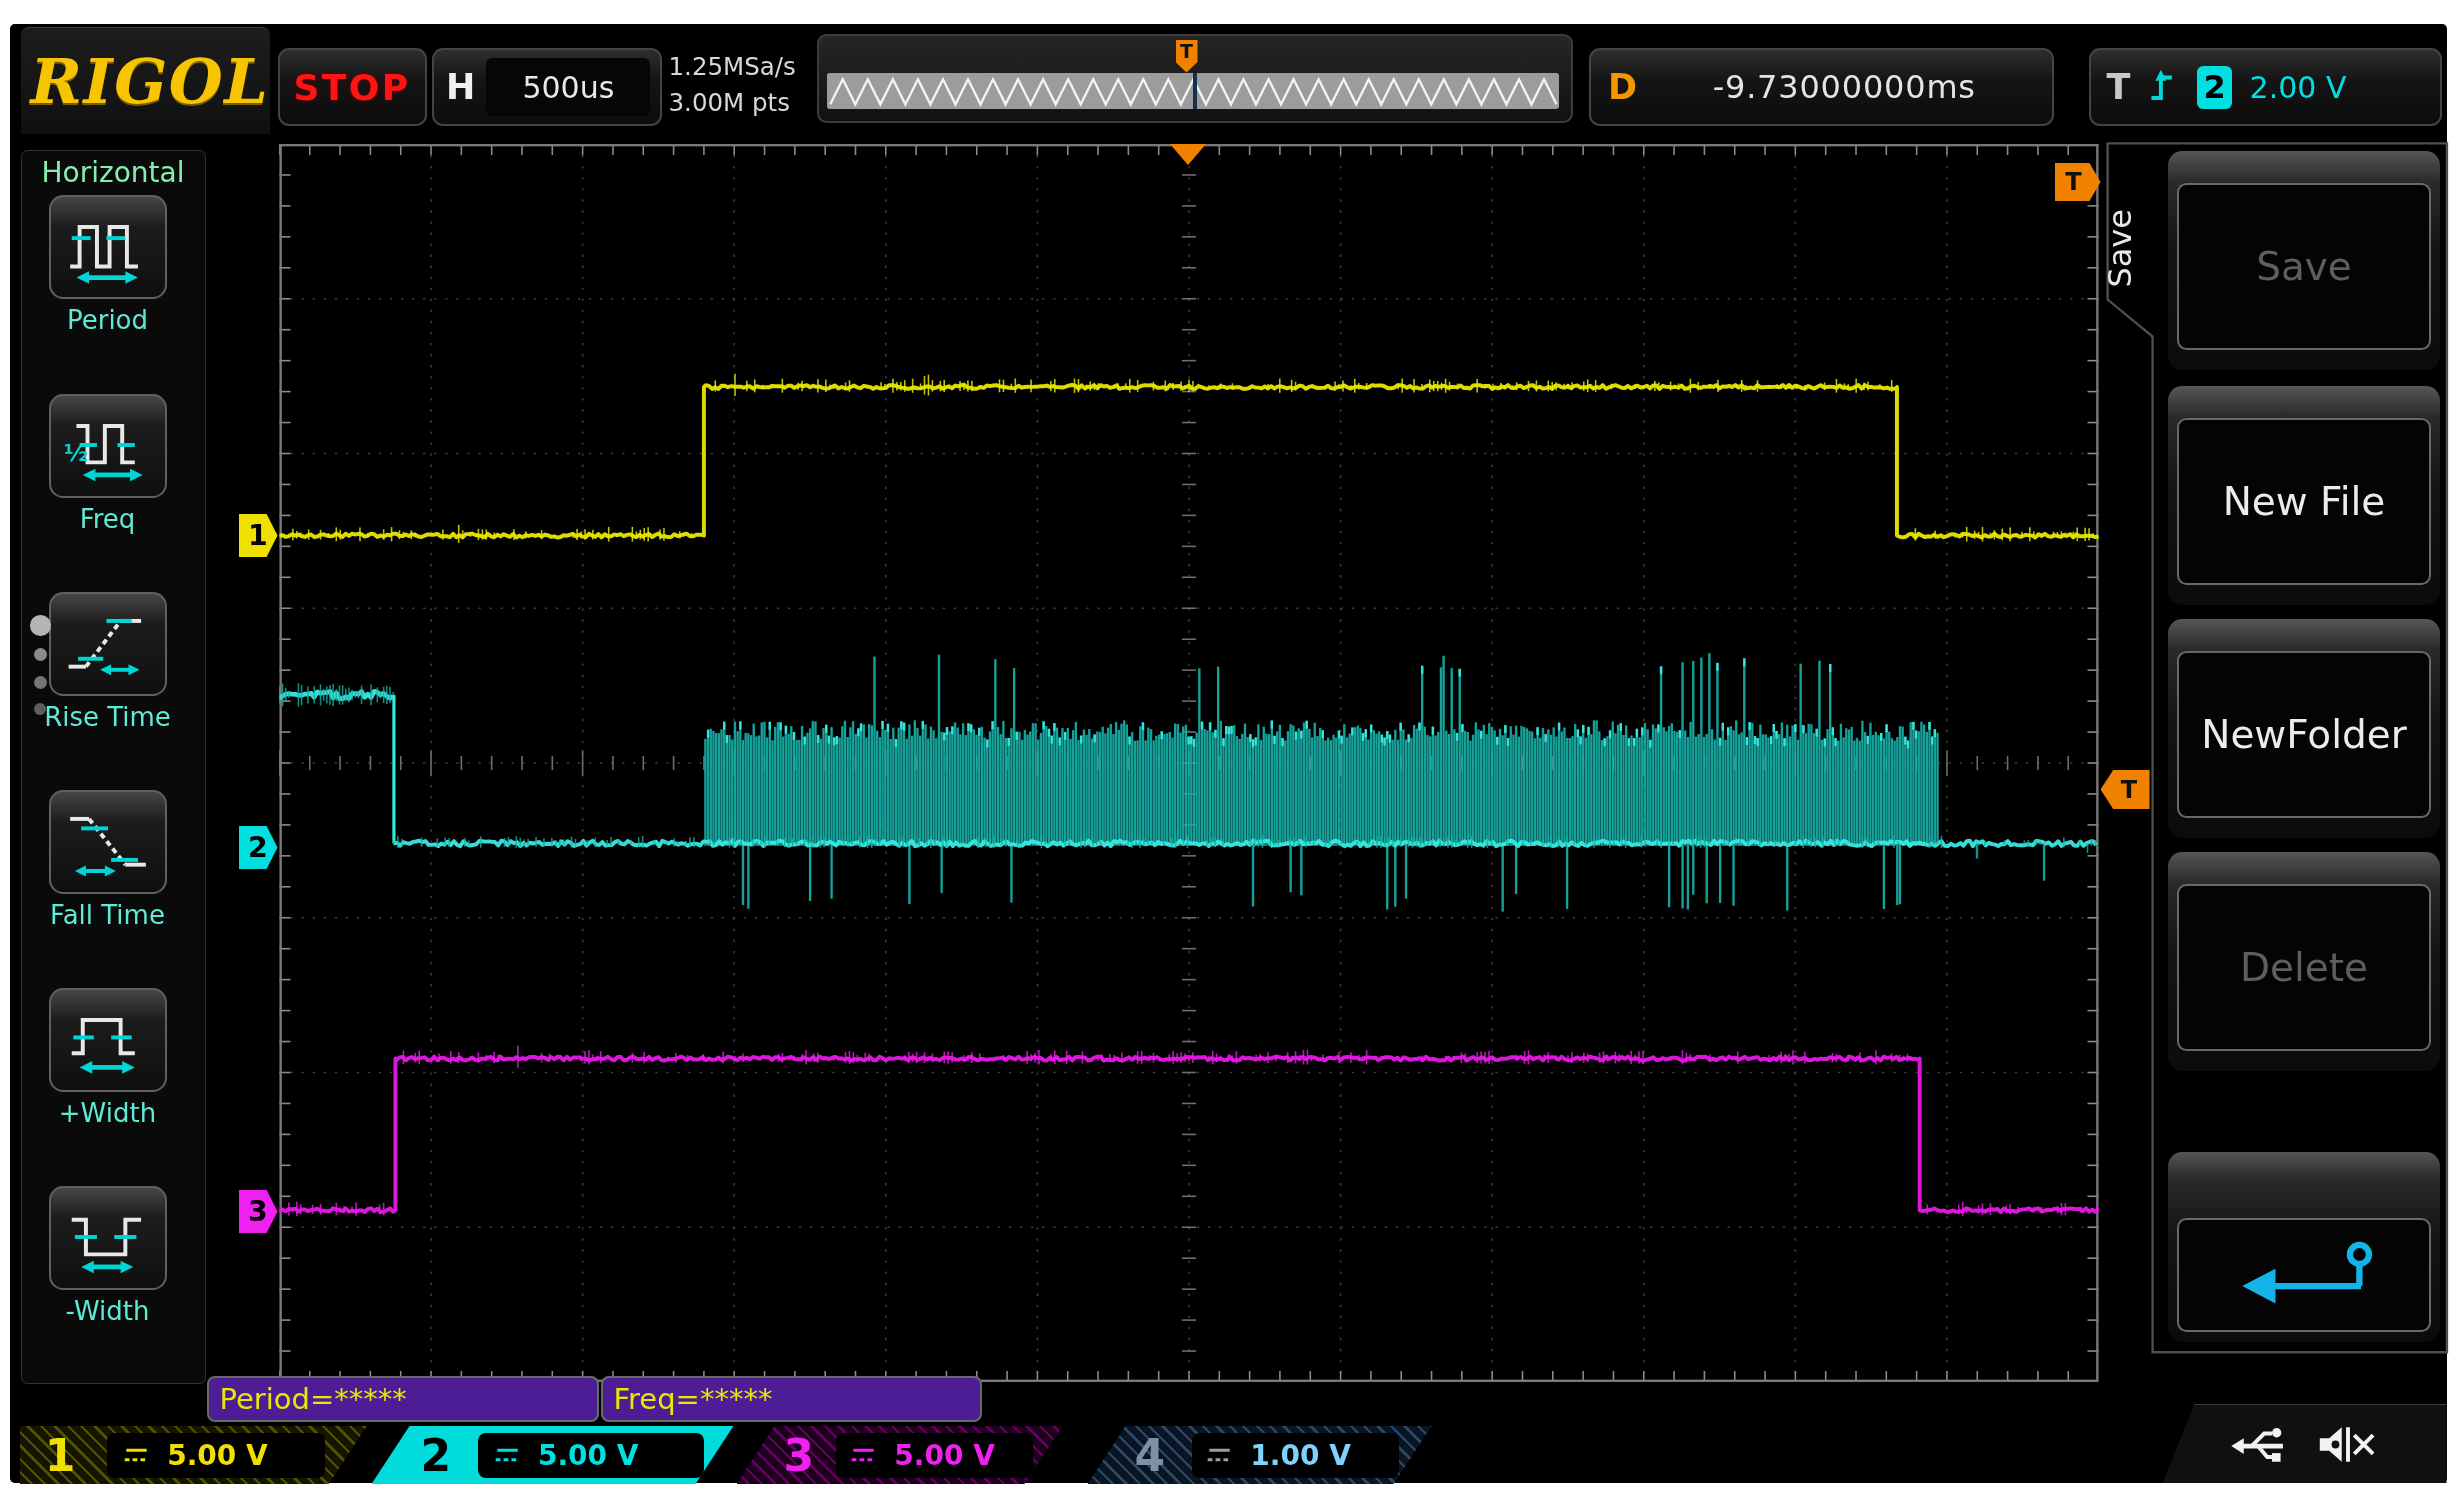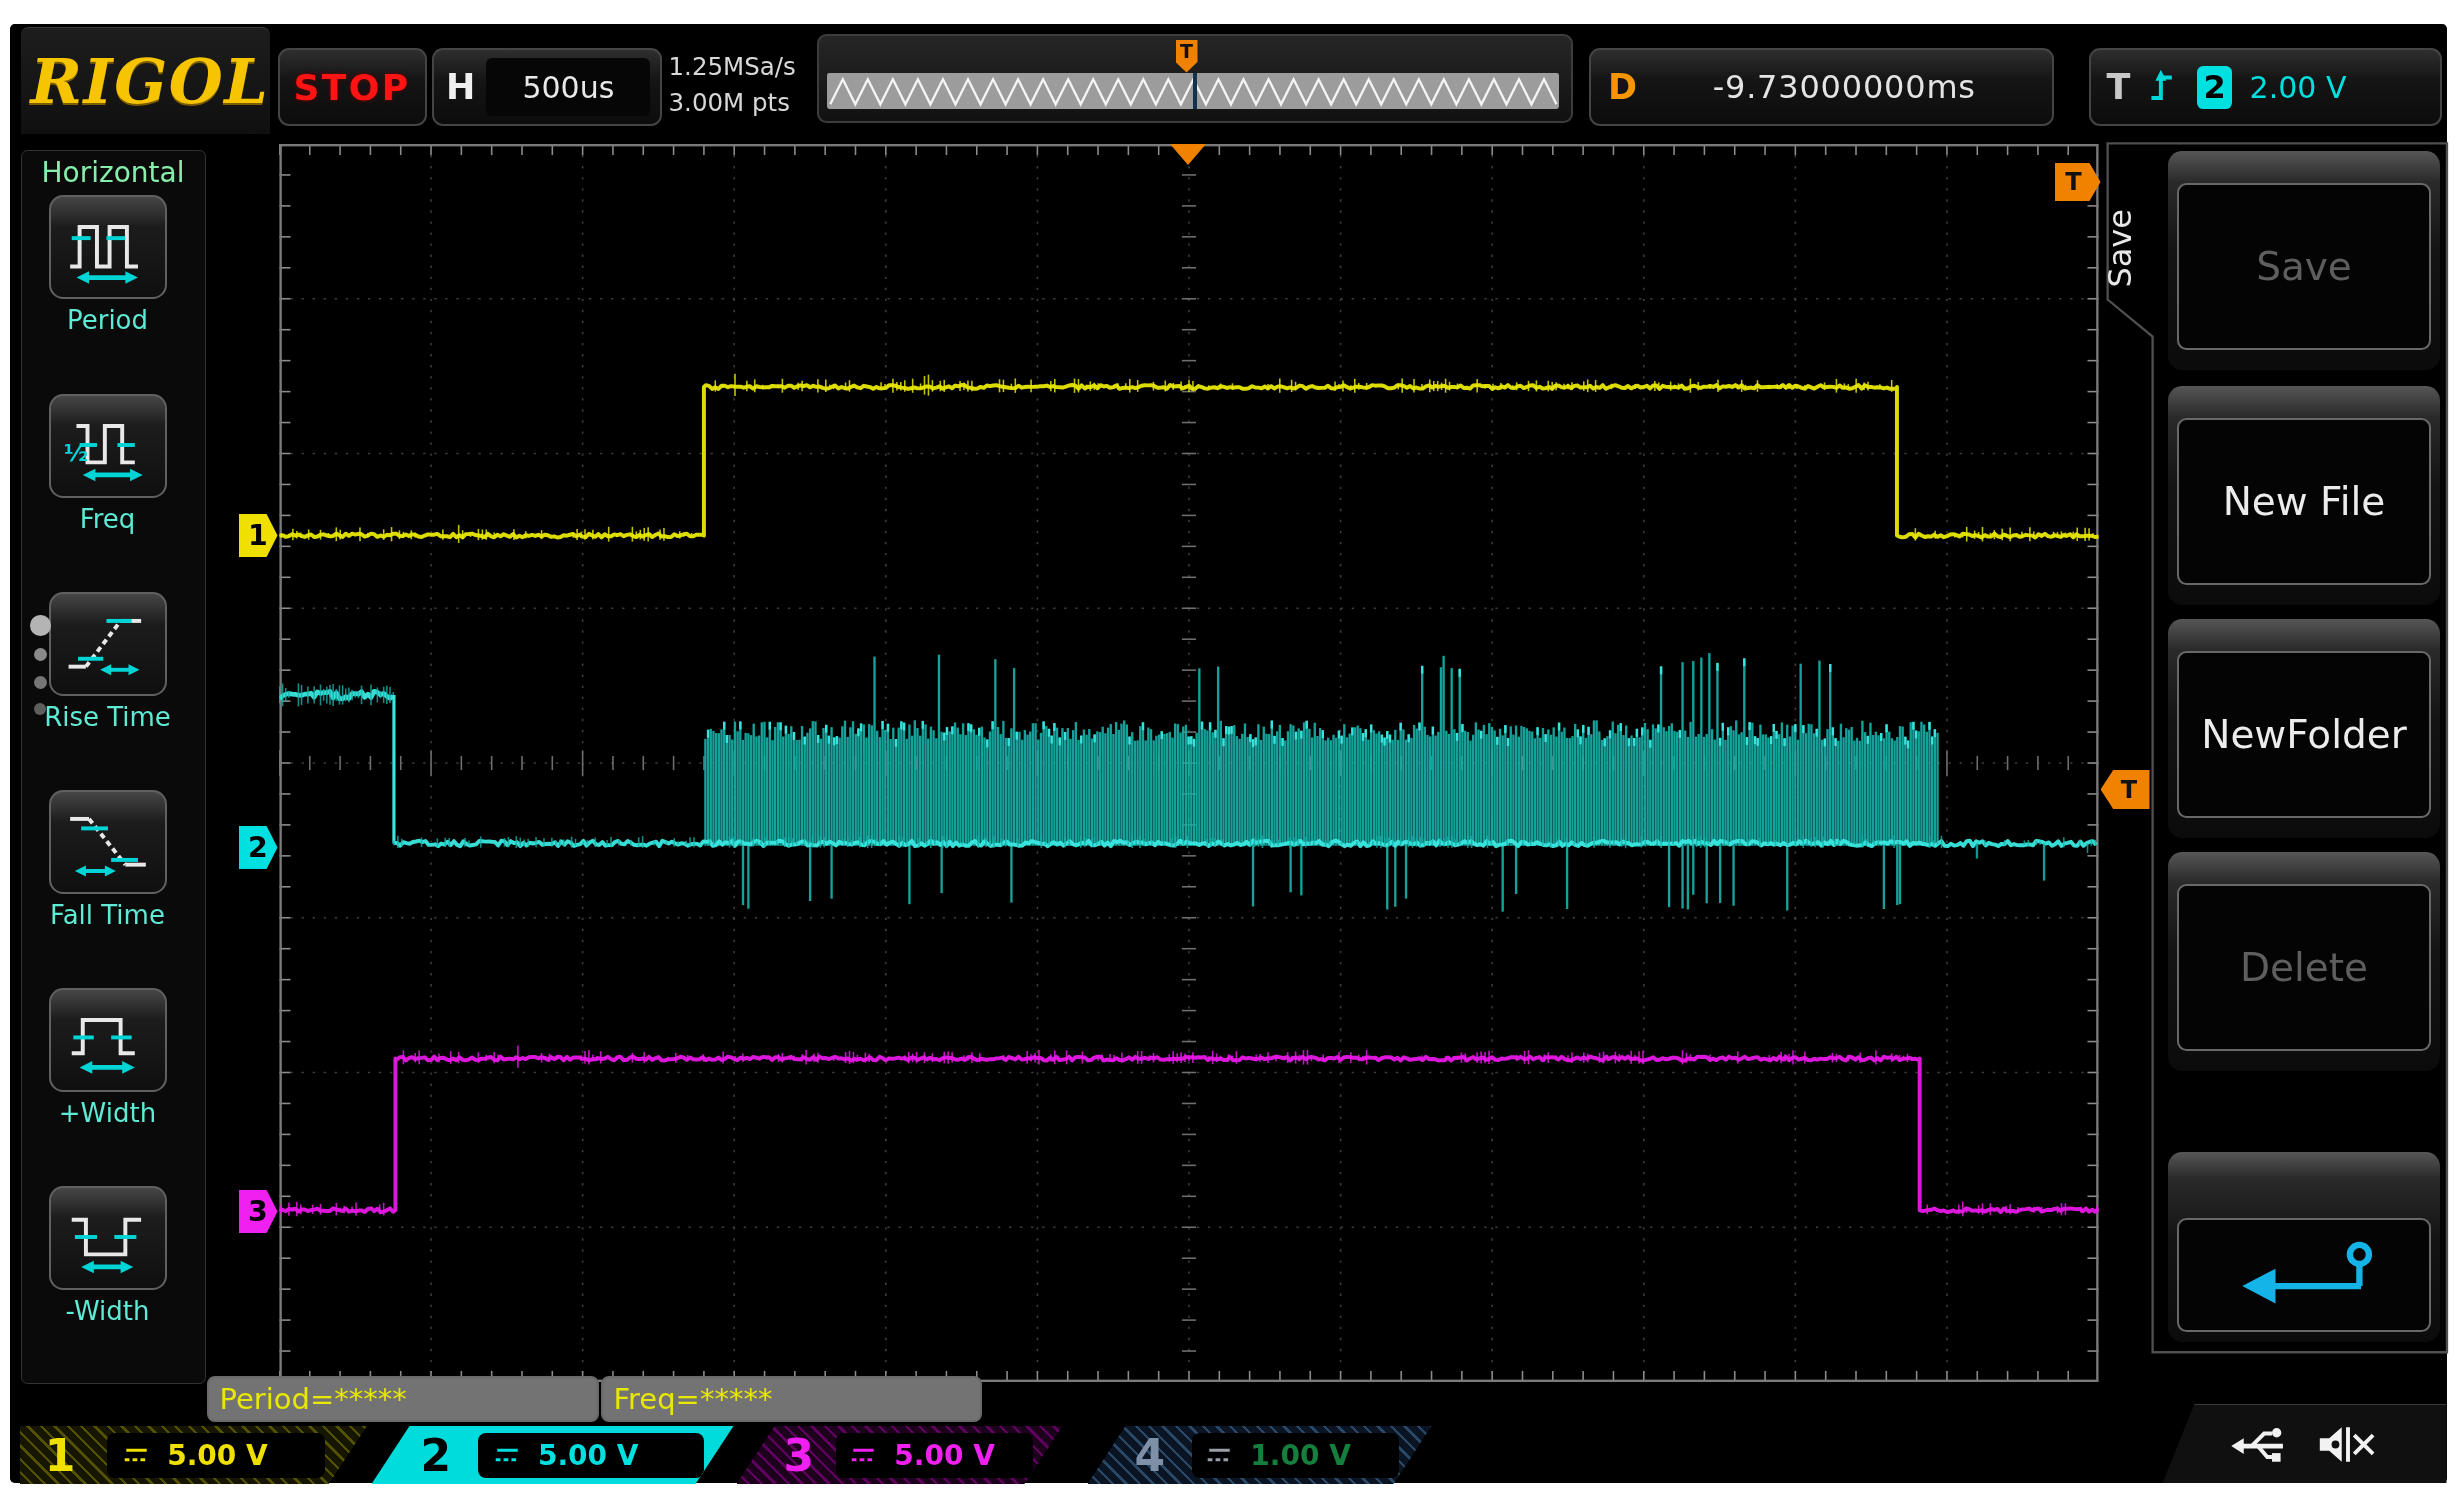--- a/index.html
+++ b/index.html
@@ -39,21 +39,21 @@
 
   
   .menu-tile{left:2158px;width:272px;background:linear-gradient(#565656,#2a2a2a 14%,#141414 45%,#0b0b0b);border-radius:14.2px;}
   .menu-btn{position:absolute;left:9.5px;width:254px;background:#040404;border:2.4px solid #686868;border-radius:9.5px;display:flex;align-items:center;justify-content:center;box-sizing:border-box;font-size:39px;}
   .txt-on{color:#ececec;}
   .txt-off{color:#5e5e5e;}
   .save-tab{left:2091px;top:141px;width:38px;height:166px;display:flex;align-items:center;justify-content:center;}
   .save-tab span{writing-mode:vertical-rl;transform:rotate(180deg);color:#e8e8e8;font-size:32px;}
 
   
-  .meas-box{top:1352px;height:46px;background:#737373;border:2.4px solid #6a6a6a;border-radius:8px;box-sizing:border-box;display:flex;align-items:center;}
+  .meas-box{top:1352px;height:46px;background:#4c1d95;border:2.4px solid #6a6a6a;border-radius:8px;box-sizing:border-box;display:flex;align-items:center;}
   .meas-box span{color:#e8e800;font-size:29px;margin-left:11px;white-space:nowrap;}
   .chbar{top:1402px;height:58px;left:0;width:2437px;}
   .chblk{position:absolute;top:0;height:58px;display:flex;align-items:center;}
   .chnum{font-weight:bold;font-size:44px;line-height:47px;}
   .chval{height:45px;background:#000;border-radius:8px;display:flex;align-items:center;gap:14.2px;}
   .chval span{font-size:28px;font-weight:bold;white-space:nowrap;}
   .br-panel{left:2153px;top:1380px;width:284px;height:79px;background:#101010;clip-path:polygon(32px 0,100% 0,100% 100%,0 100%);border-top:1.6px solid #3a3a3a;display:flex;align-items:center;justify-content:center;gap:20.5px;box-sizing:border-box;}
 
   
   .ch-tag{left:229px;width:39px;height:43px;clip-path:polygon(0 0,72% 0,100% 50%,72% 100%,0 100%);display:flex;align-items:center;justify-content:center;color:#000;font-weight:bold;font-size:28.4px;}
@@ -1856,21 +1856,21 @@
       </div>
     </div>
 
     <div class="chblk" style="left:1078px;width:344px;background:repeating-linear-gradient(45deg,#0a1422 0 7.1px,#2a4866 7.1px 9.5px);clip-path:polygon(38px 0,100% 0,calc(100% - 38px) 100%,0 100%);">
       <span class="chnum" style="color:#7e90a8;margin-left:47px;">4</span>
       <div class="chval" style="margin-left:27px;width:207px;">
         <svg width="33" height="24" style="margin-left:11px;" viewBox="0 0 42 30">
           <line x1="8" y1="9" x2="34" y2="9" stroke="#9aa0a8" stroke-width="4"></line>
           <line x1="6" y1="21" x2="36" y2="21" stroke="#9aa0a8" stroke-width="4" stroke-dasharray="6 4"></line>
         </svg>
-        <span style="color:#15803d;">1.00 V</span>
+        <span style="color:#7dd3fc;">1.00 V</span>
       </div>
     </div>
   </div>
 
   <div class="abs br-panel">
     <svg width="66" height="47" viewBox="0 0 84 60">
       <line x1="12" y1="32" x2="70" y2="32" stroke="#f2f2f2" stroke-width="6"></line>
       <polygon points="4,32 20,22 20,42" fill="#f2f2f2"></polygon>
       <polyline points="30,32 46,16 56,16" fill="none" stroke="#f2f2f2" stroke-width="5"></polyline>
       <circle cx="62" cy="15" r="6" fill="#f2f2f2"></circle>

